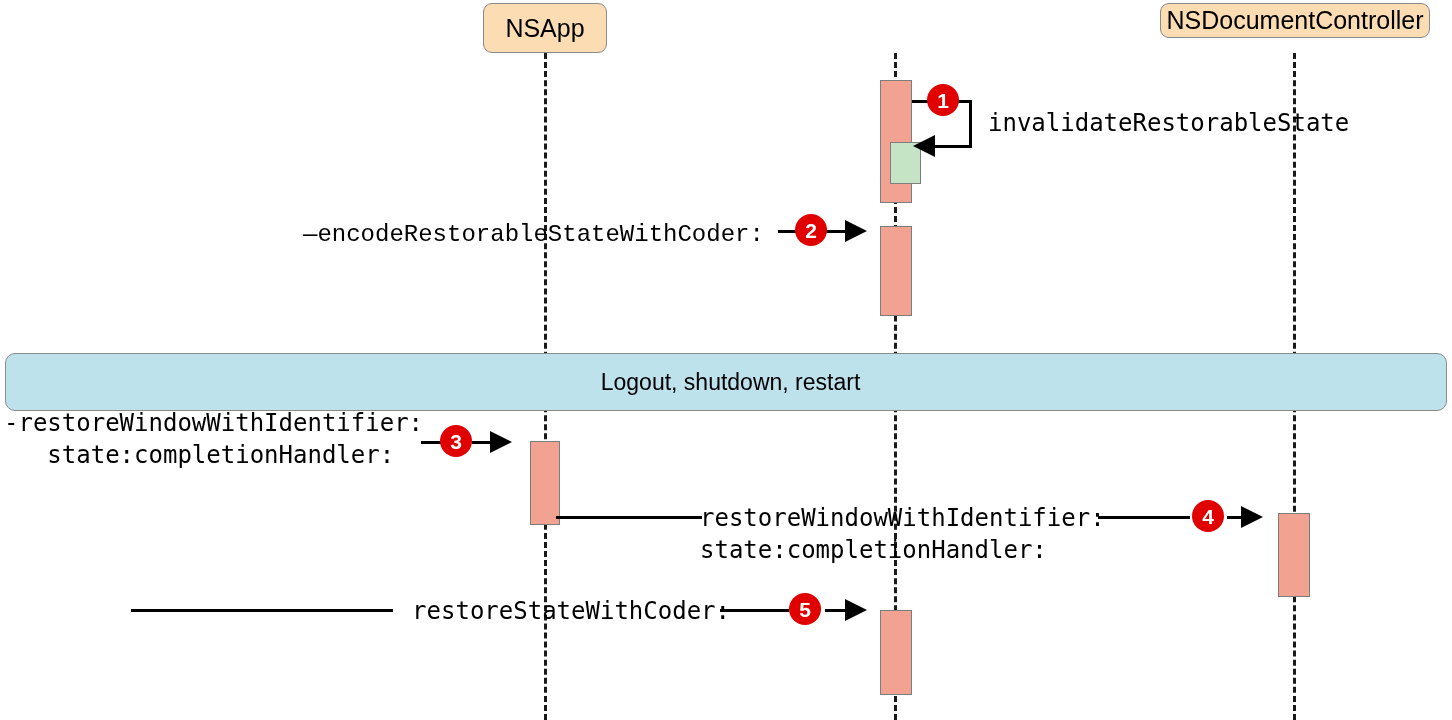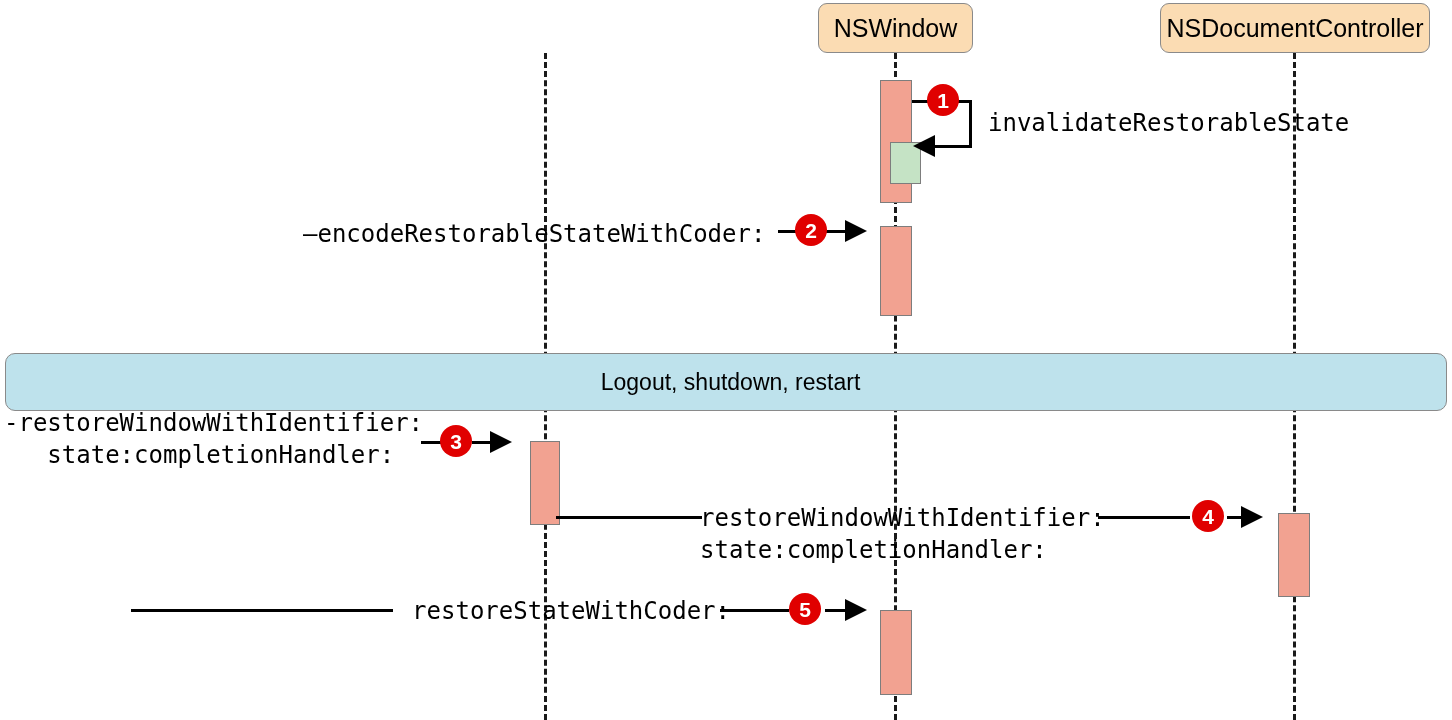--- a/index.html
+++ b/index.html
@@ -121,26 +121,26 @@
     align-items: center;
     justify-content: center;
     line-height: 1;
   }
 </style>
 </head>
 <body>
 
 <div id="canvas">
 
-
-  <div class="lifeline-head" style="left:818px; top:3px; width:155px; height:50px;">
-    <span>NSWindow</span>
-  </div>
-
-  <div class="lifeline-head" style="left:1160px; top:3px; width:270px; height:50px;">
+  <div class="lifeline-head" style="left:483px; top:3px; width:124px; height:50px;">
+    <span>NSApp</span>
+  </div>
+
+
+  <div class="lifeline-head" style="left:1160px; top:3px; width:270px; height:35px;">
     <span>NSDocumentController</span>
   </div>
 
   <div class="lifeline" style="left:544px; top:53px; height:667px;"></div>
   <div class="lifeline" style="left:894px; top:53px; height:667px;"></div>
   <div class="lifeline" style="left:1293px; top:53px; height:667px;"></div>
 
   <div class="activation" style="left:880px; top:80px; width:32px; height:123px;"></div>
   <div class="activation nested-green" style="left:890px; top:142px; width:31px; height:42px;"></div>
 
@@ -151,21 +151,21 @@
   <div class="msg-vline" style="left:969px; top:100px; height:47px;"></div>
 
   <div class="msg-line" style="left:935px; top:145px; width:37px;"></div>
   <div class="arrow-head left" style="left:913px; top:135px;"></div>
   <div class="badge" style="left:927px; top:84px;">
     <span>1</span>
   </div>
   <div class="msg-label left" style="left:988px; top:108px;"><span>invalidateRestorableState</span></div>
 
   <div class="activation" style="left:880px; top:226px; width:32px; height:90px;"></div>
-  <div class="msg-label left" style="left:303px; top:219px;"><span>—encodeRestorableStateWithCoder:</span></div>
+  <div class="msg-label left" style="left:303px; top:219px;font-family:Liberation Mono, monospace;"><span>—encodeRestorableStateWithCoder:</span></div>
   <div class="msg-line" style="left:778px; top:230px; width:19px;"></div>
   <div class="msg-line" style="left:825px; top:230px; width:20px;"></div>
   <div class="arrow-head" style="left:845px; top:220px;"></div>
   <div class="badge" style="left:795px; top:214px;">
     <span>2</span>
   </div>
 
   <div class="band" style="left:5px; top:353px; width:1442px; height:58px;">
     <span>Logout, shutdown, restart</span>
   </div>

